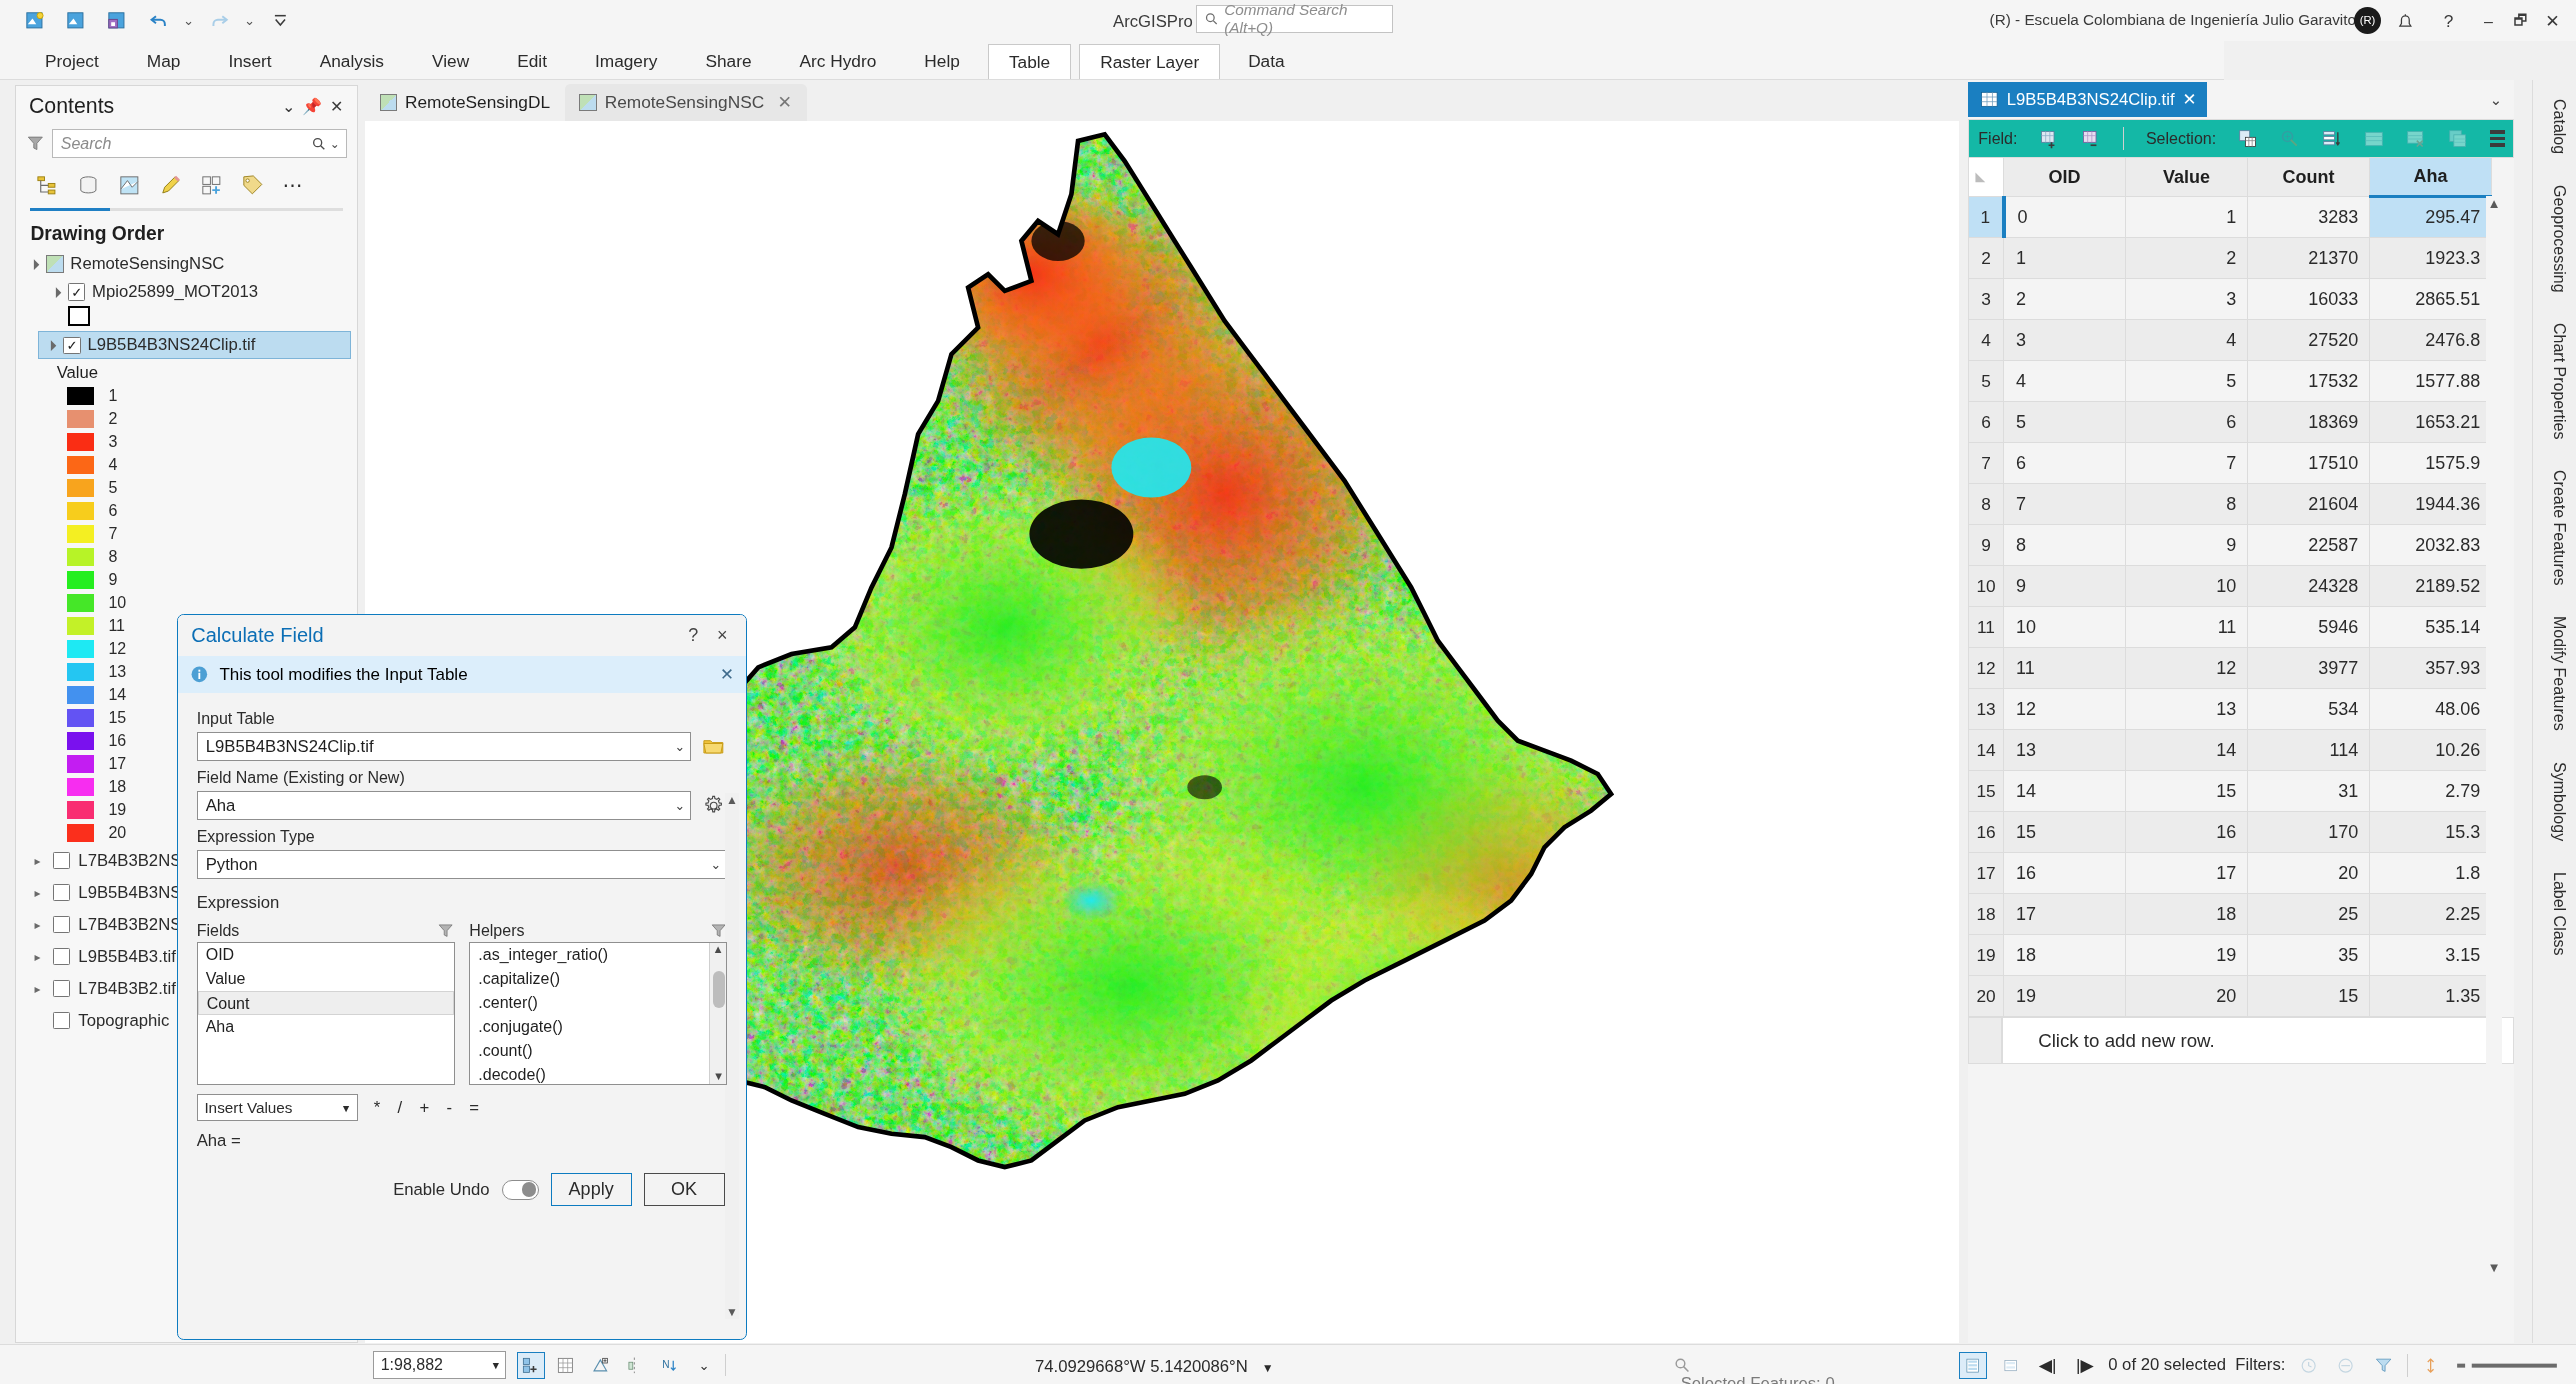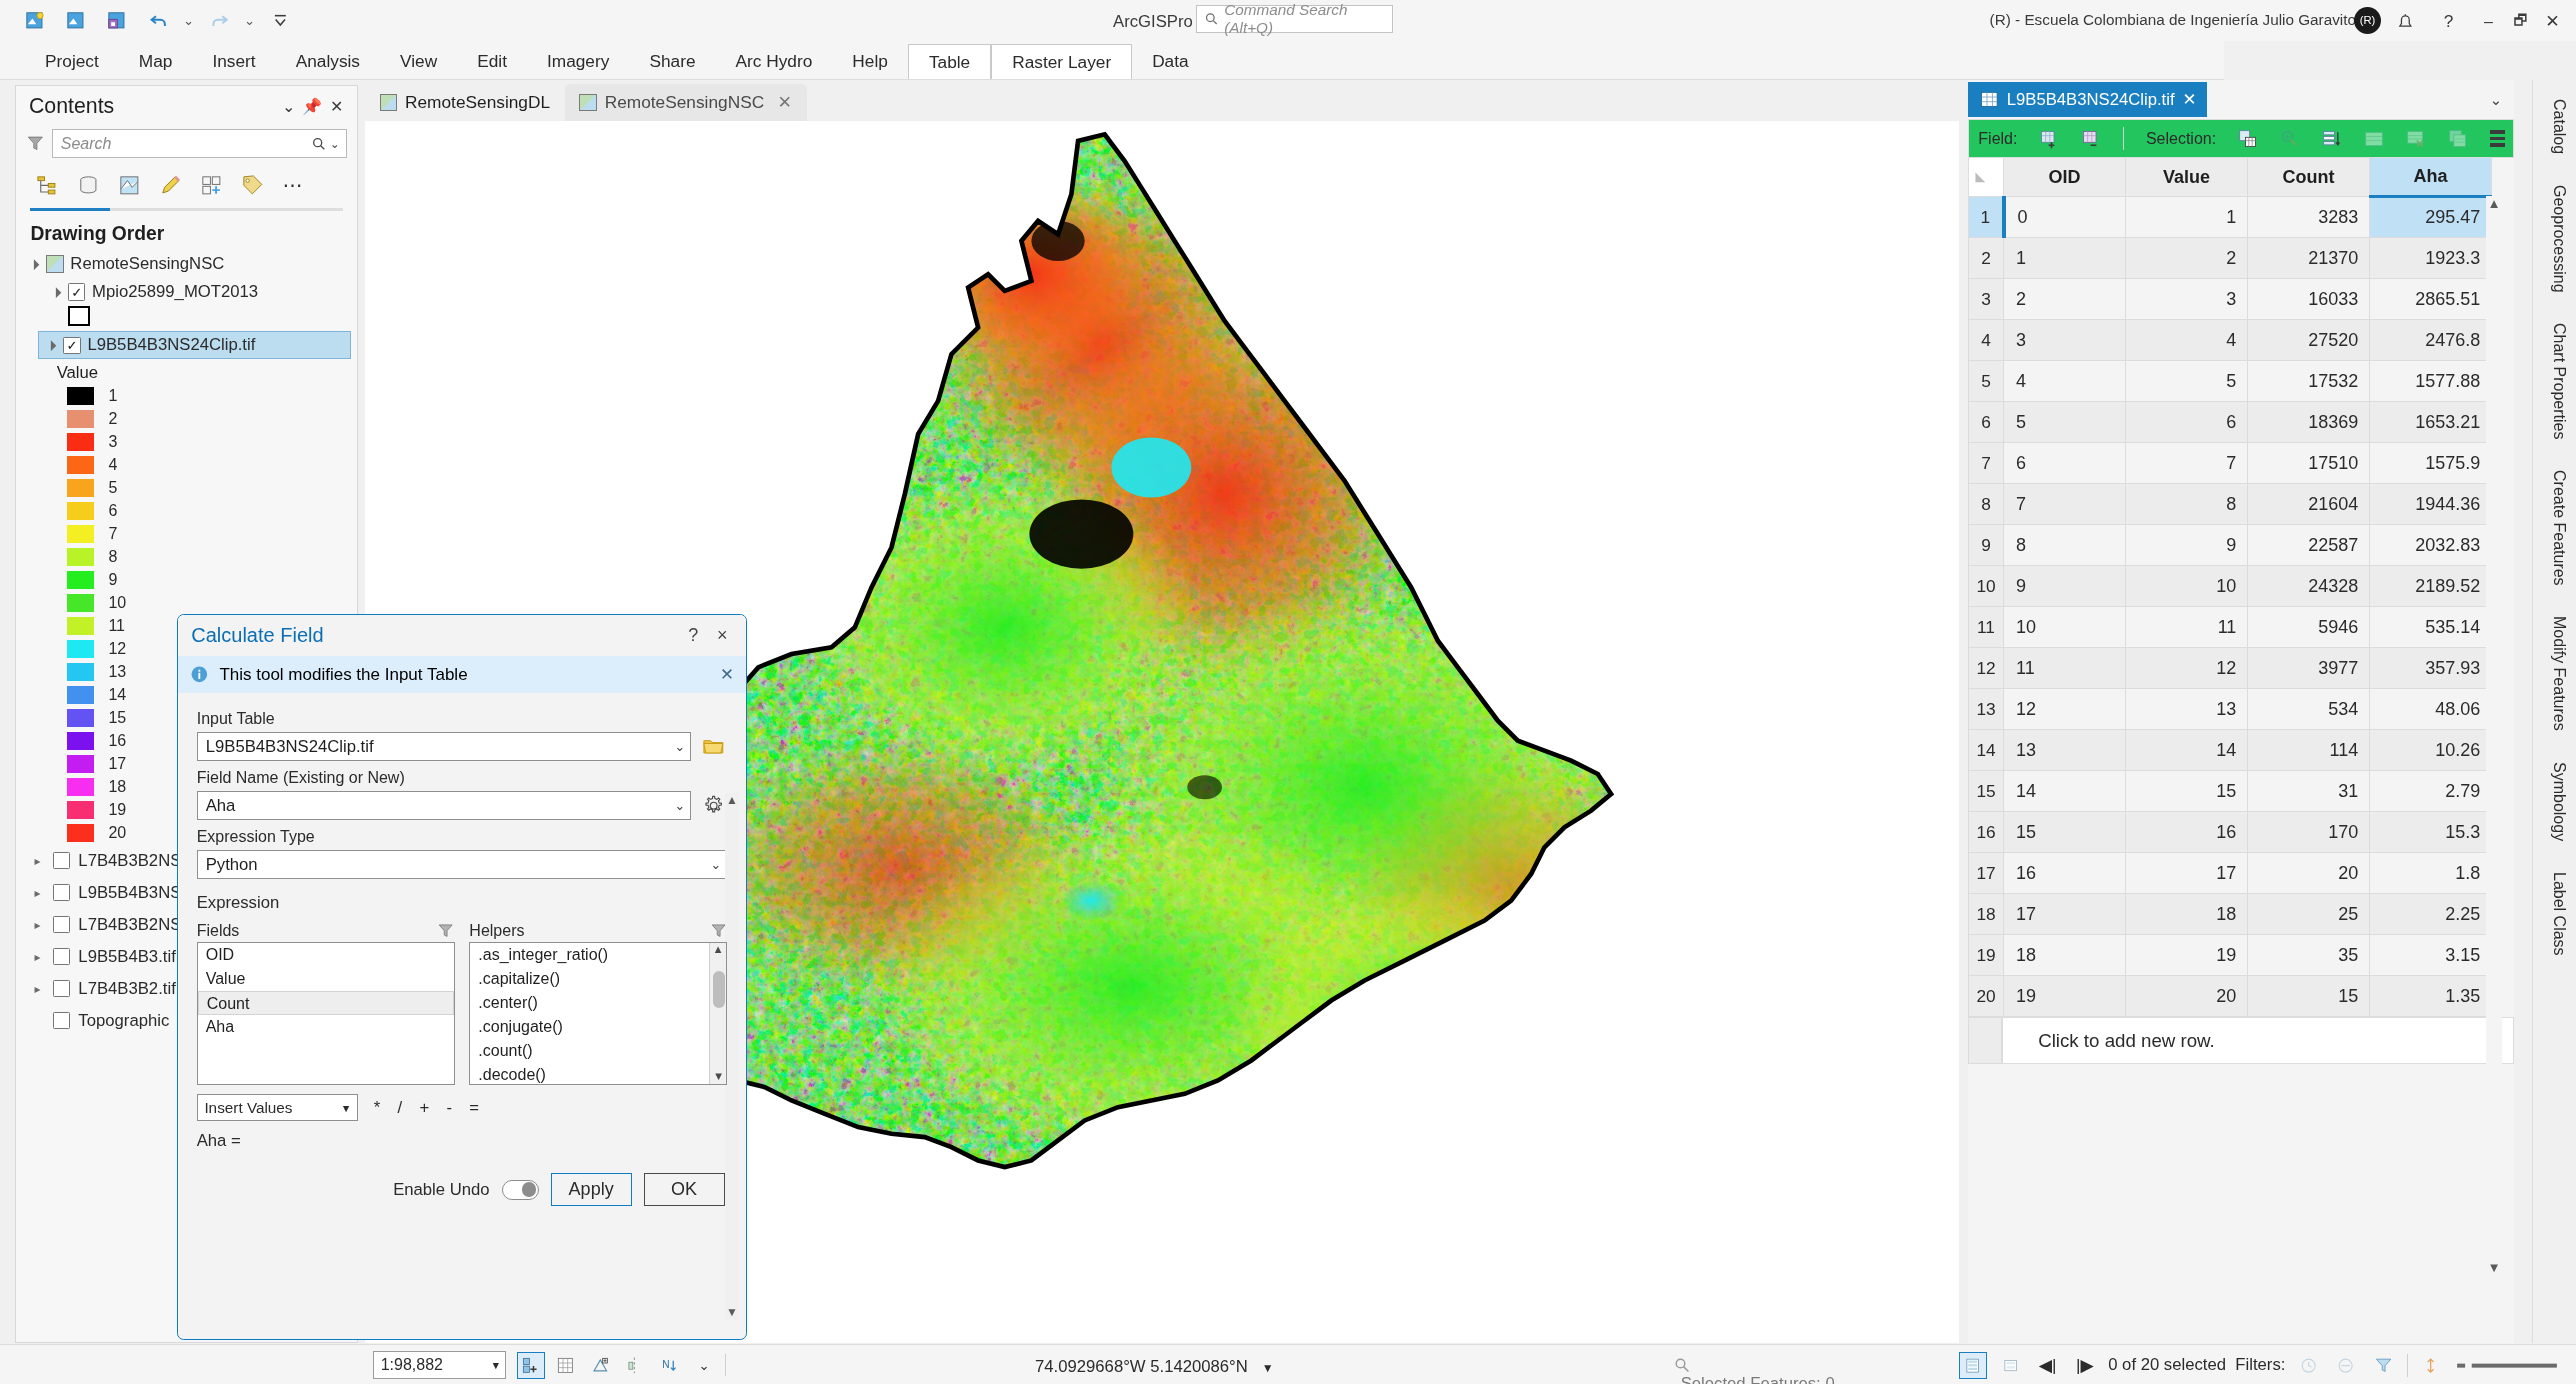--- a/index.html
+++ b/index.html
@@ -30,21 +30,21 @@
   .tb-ico { position:absolute; top: 8px; width: 31px; height:27px; display:flex;align-items:center;justify-content:center; color:#3a3a3a; font-size:17.3px;}
   #bell { right: 155px; }
   #help { right: 112px; }
   #win-min { right: 72px; font-size: 16px;}
   #win-max { right: 40px; font-size: 14.7px;}
   #win-close { right: 8px; font-size: 17.3px;}
 
   
   #ribbon {
     position:absolute; left:0; top:41px; width:2224px; height:39px;
-    background:#f5f5f5; display:flex; align-items:flex-end; border-bottom:1.3px solid #dcdcdc;
+    background:#f5f5f5; display:flex; align-items:flex-end; border-bottom:1.3px solid #dcdcdc;gap:8px;
   }
   .rtab { padding: 0 20px; height: 35px; line-height: 35px; font-size: 17.3px; color:#2b2b2b; white-space:nowrap;}
   .rtab.boxed { background:#fff; border:0.7px solid #c9c9c9; border-bottom:none; }
   .rtab.first { margin-left: 25px; }
 
   
   #contents {
     position:absolute; left: 14.7px; top: 85px; width: 343px; height: 1258px;
     background:#f7f7f7; border:0.7px solid #d7d7d7;
   }
@@ -126,21 +126,21 @@
   #cf-vsb { position:absolute; right: 6.7px; top: 100px; width: 14.7px; height: 526px; background:#f0f0f0;}
   #cf-vsb .up,#cf-vsb .dn { text-align:center; font-size:12px; color:#5a5a5a;}
   #cf-vsb .dn { position:absolute; bottom:0; width:14.7px;}
 
   
   #tablepanel { position:absolute; left: 1968px; top: 80px; width: 546px; height: 1263px; background:#f4f4f4; }
   #tbl-tabrow { height: 39px; display:flex; align-items:center; }
   #tbl-tab { height: 35px; background:#1a7fc1; color:#fff; display:flex; align-items:center; gap: 8px; padding: 0 10.7px 0 12px; font-size:16.7px;}
   #tbl-tab .x { font-size:16.7px; }
   #tbl-tabrow .car { flex:1; text-align:right; padding-right: 12px; color:#444; font-size:14.7px;}
-  #tbl-toolbar { height: 39px; background:#22c55e; border:0.7px solid #dcdcdc; display:flex; align-items:center; gap: 22px; padding: 0 8px 0 9.3px;}
+  #tbl-toolbar { height: 39px; background:#14b8a6; border:0.7px solid #dcdcdc; display:flex; align-items:center; gap: 22px; padding: 0 8px 0 9.3px;}
   #tbl-toolbar .lab { font-size: 16px; color:#2b2b2b; }
   .tti { width: 25px; height: 22.7px; display:flex;align-items:center;justify-content:center;}
   .tti.dim { opacity: .42; }
   #tbl-ham { margin-left:auto; display:flex; flex-direction:column; gap:3.3px; width:22.7px;}
   #tbl-ham i { height:3.3px; background:#3b3b3b; display:block;}
   #grid { position:absolute; left:0; top: 77px; width: 546px; height: 1113px; }
   table { border-collapse: collapse; table-layout: fixed; width: 524px; }
   thead th { background:#ececec; border:0.7px solid #dcdcdc; height: 39px; font-size:18px; color:#1f1f1f; font-weight:bold;}
   thead th.sel { background:#bfe0f5; border-bottom: 3.3px solid #1a7fc1; }
   thead th.rowhdr { width: 35px; background:#fff; border:0.7px solid #dcdcdc;}

